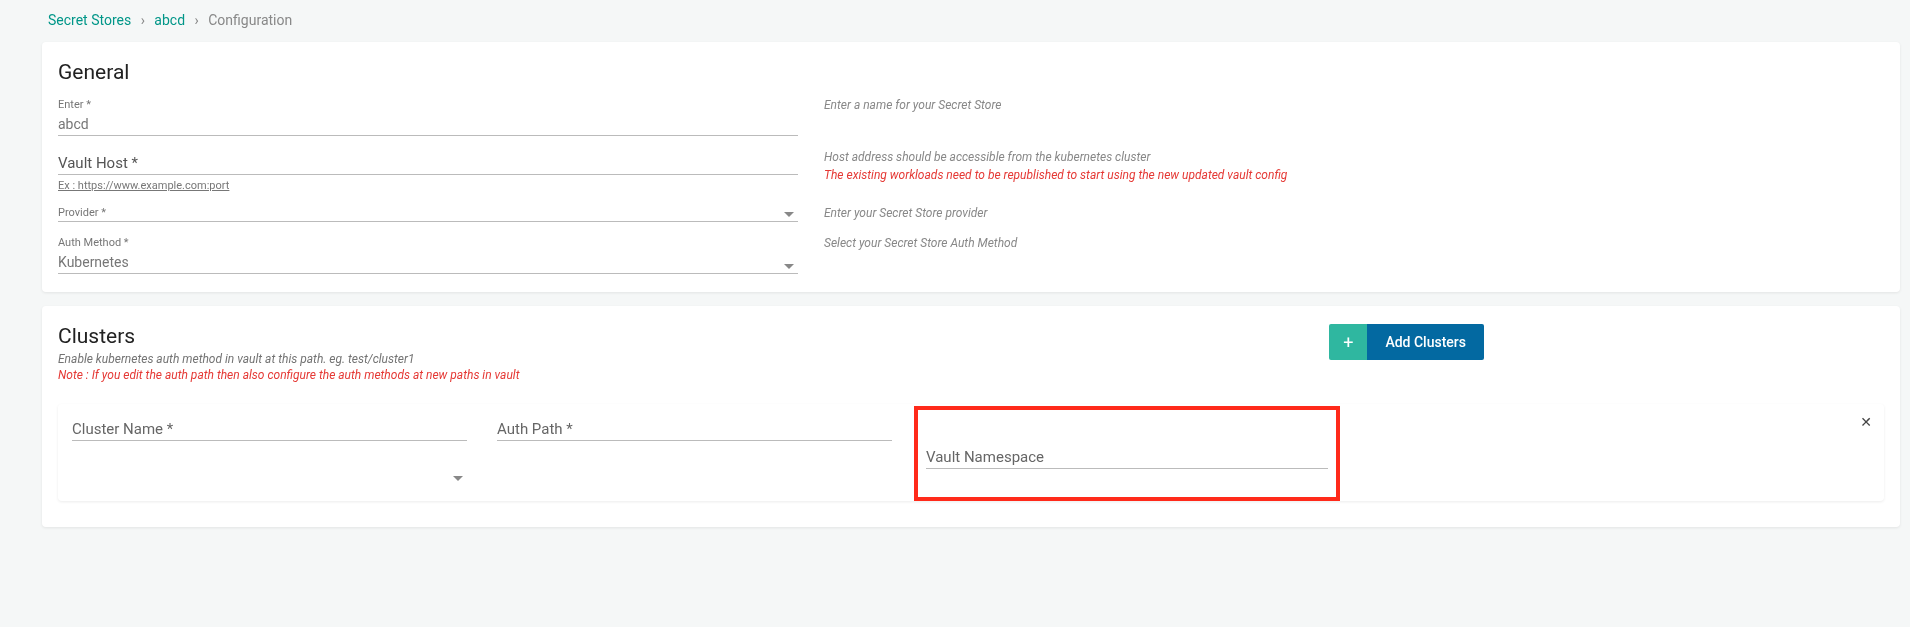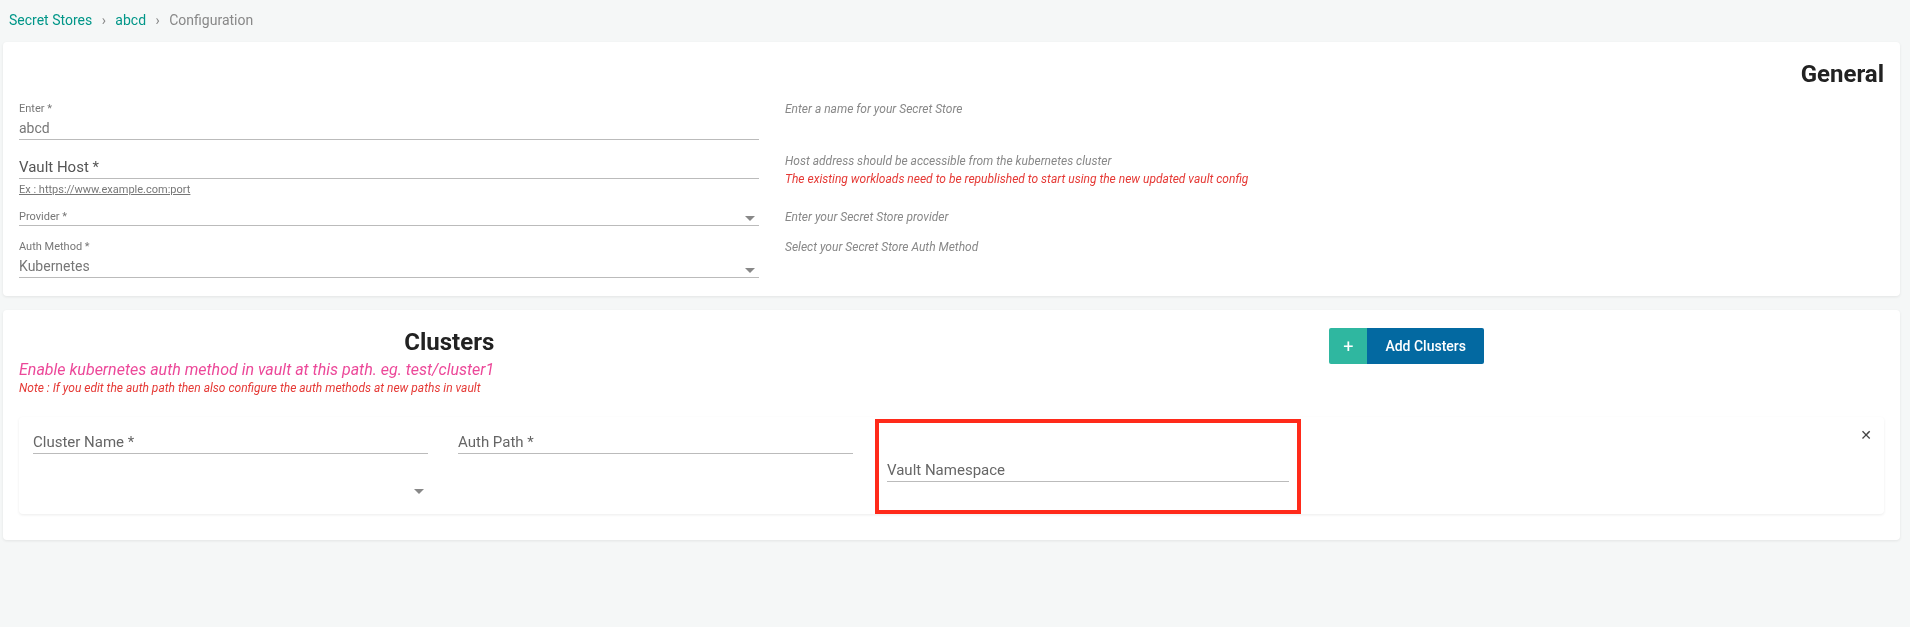--- a/index.html
+++ b/index.html
@@ -1,29 +1,29 @@
 <!DOCTYPE html>
 <html><head>
 <meta charset="utf-8">
 <style>
   * { box-sizing: border-box; margin: 0; padding: 0; }
   html, body { width: 1910px; background: #f5f7f7; font-family: "Segoe UI", Roboto, Arial, sans-serif; color: #222; }
-  .page { padding: 10px 10px 30px 3px; }
+  .page { padding: 10px 10px 30px 3px; margin-left: 39px; }
 
   
   .breadcrumb { font-size: 14px; color: #888; padding: 2px 6px 14px 6px; }
   .breadcrumb a { color: #009688; text-decoration: none; }
   .breadcrumb .sep { margin: 0 6px; color: #888; }
   .breadcrumb .current { color: #888; }
 
   
   .card { background: #fff; border-radius: 4px; box-shadow: 0 1px 3px rgba(0,0,0,0.08); padding: 18px 16px 18px 16px; margin-bottom: 14px; }
 
-  .section-title { font-size: 24px; font-weight: 700; color: #222; margin-bottom: 4px; text-align: right; }
-  .section-sub   { font-size: 16px; font-style: italic; color: #ec4899; }
+  .section-title { font-size: 21px; font-weight: 400; color: #222; margin-bottom: 4px; }
+  .section-sub   { font-size: 12px; font-style: italic; color: #737373; }
   .section-note  { font-size: 12px; font-style: italic; color: #e53935; margin-top: 2px; }
 
   .section-head { display: flex; align-items: flex-start; justify-content: space-between; }
 
   
   .form-row { display: flex; align-items: flex-start; margin-top: 14px; }
   .field-col { width: 740px; }
   .help-col  { flex: 1; padding-left: 26px; font-size: 12px; color: #888; font-style: italic; }
   .help-col .warn { color: #e53935; display: block; margin-top: 4px; }
 

